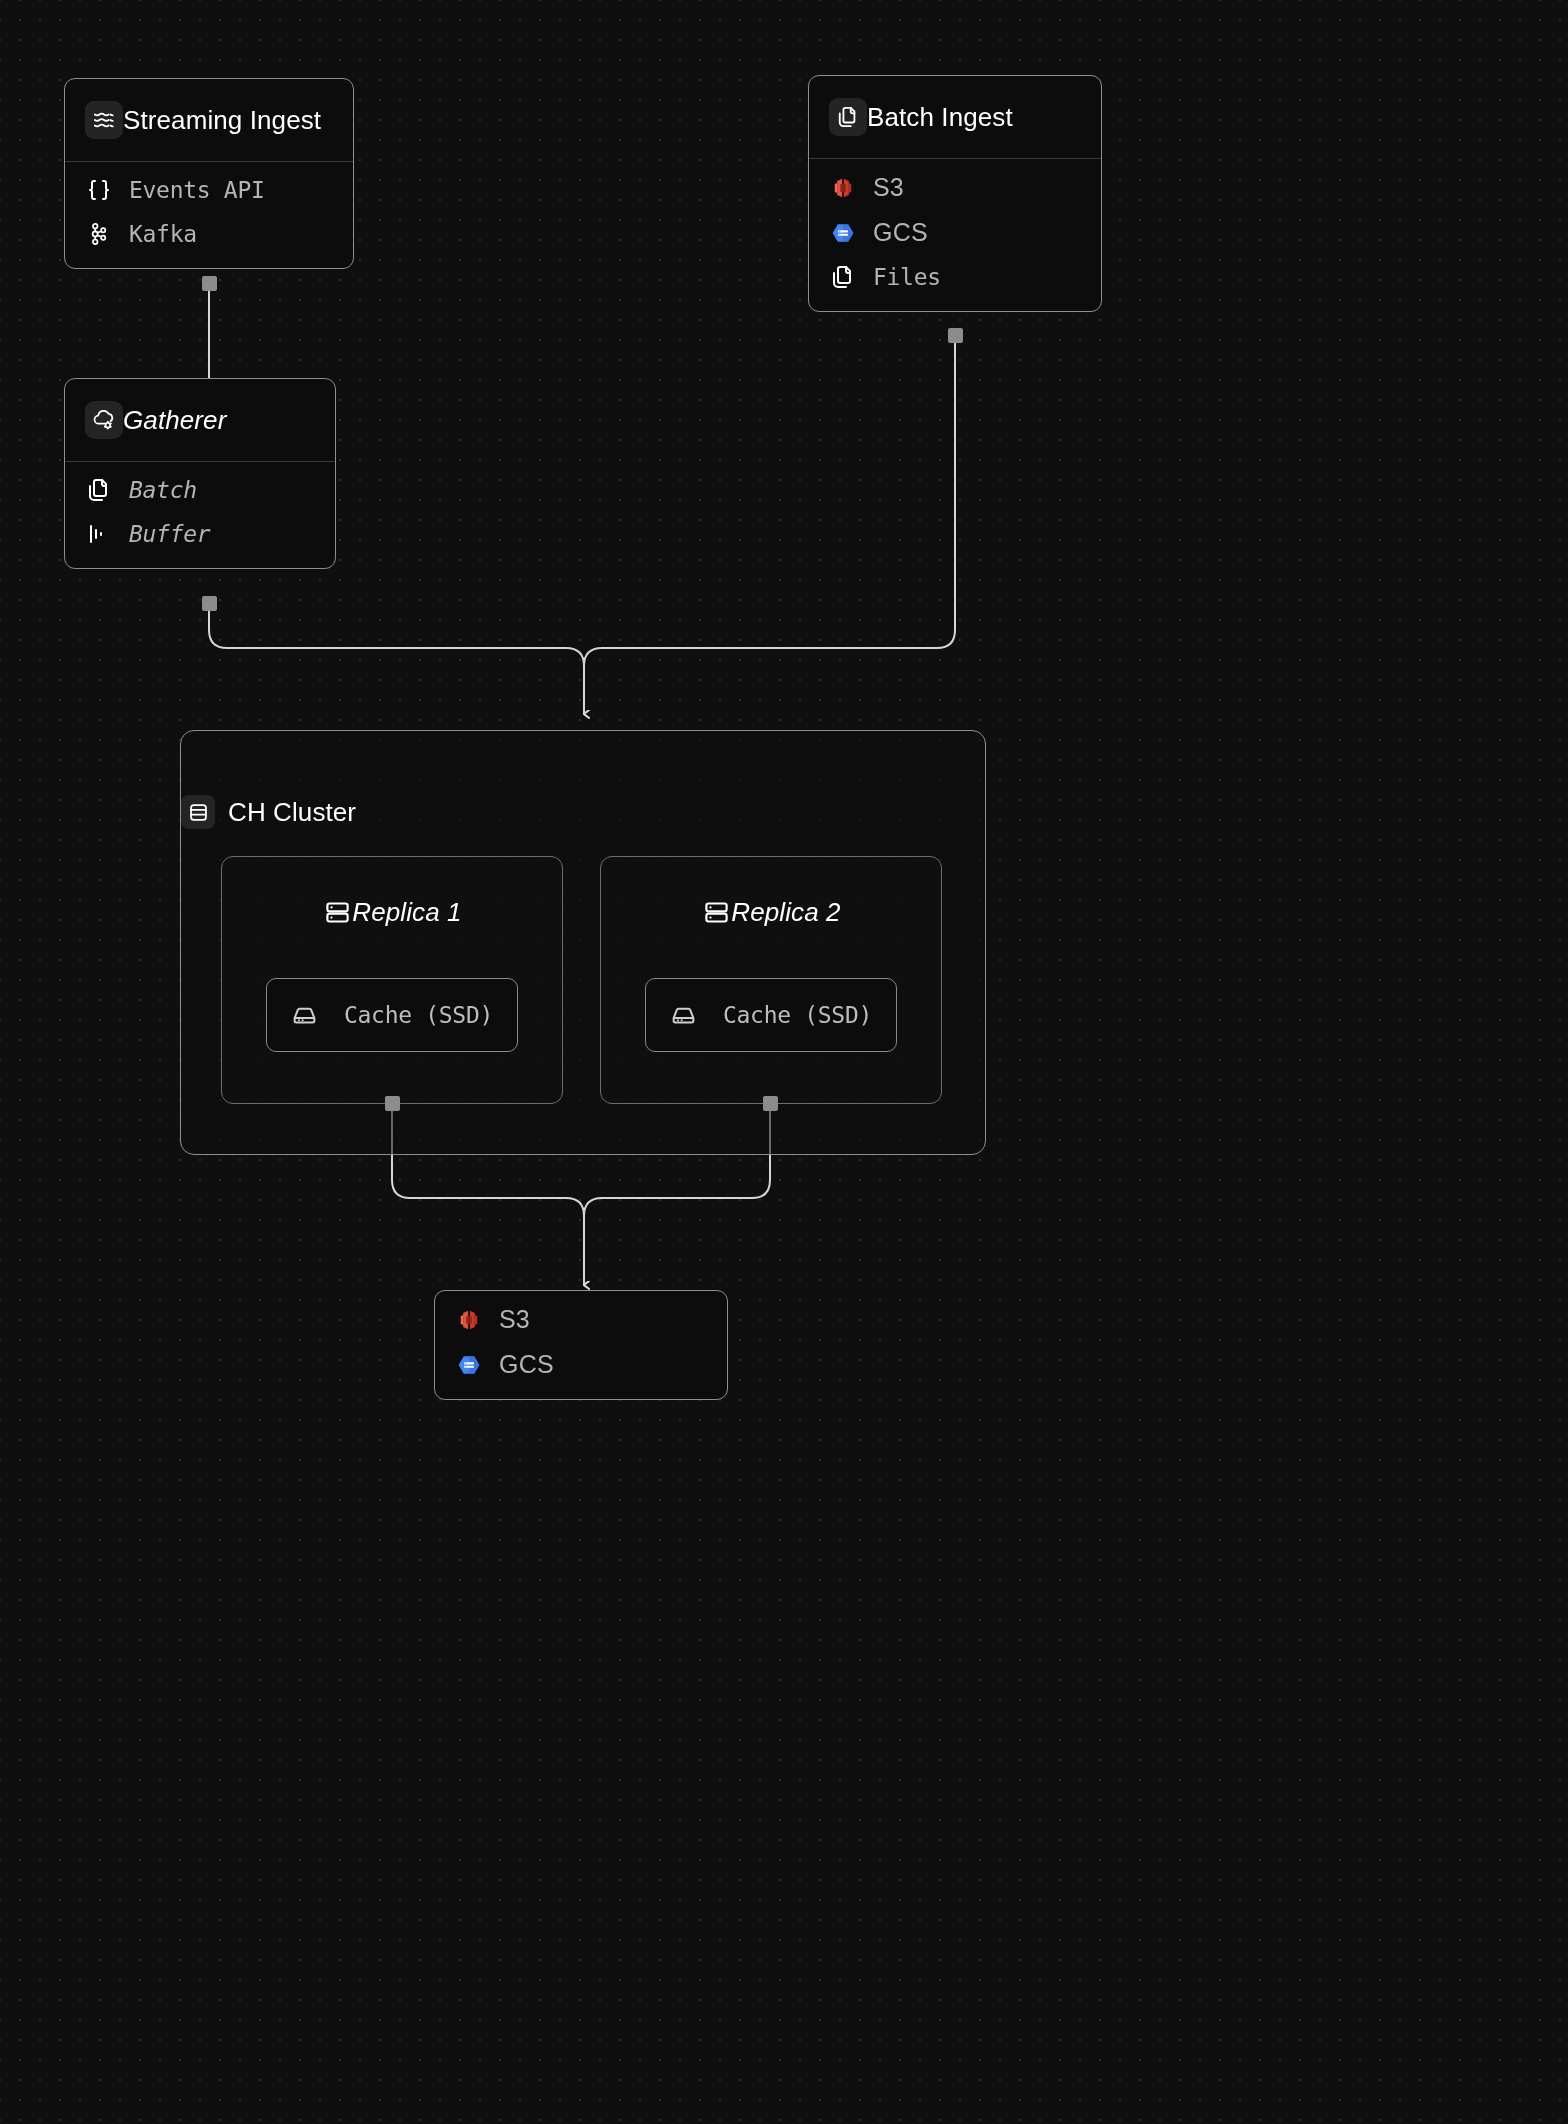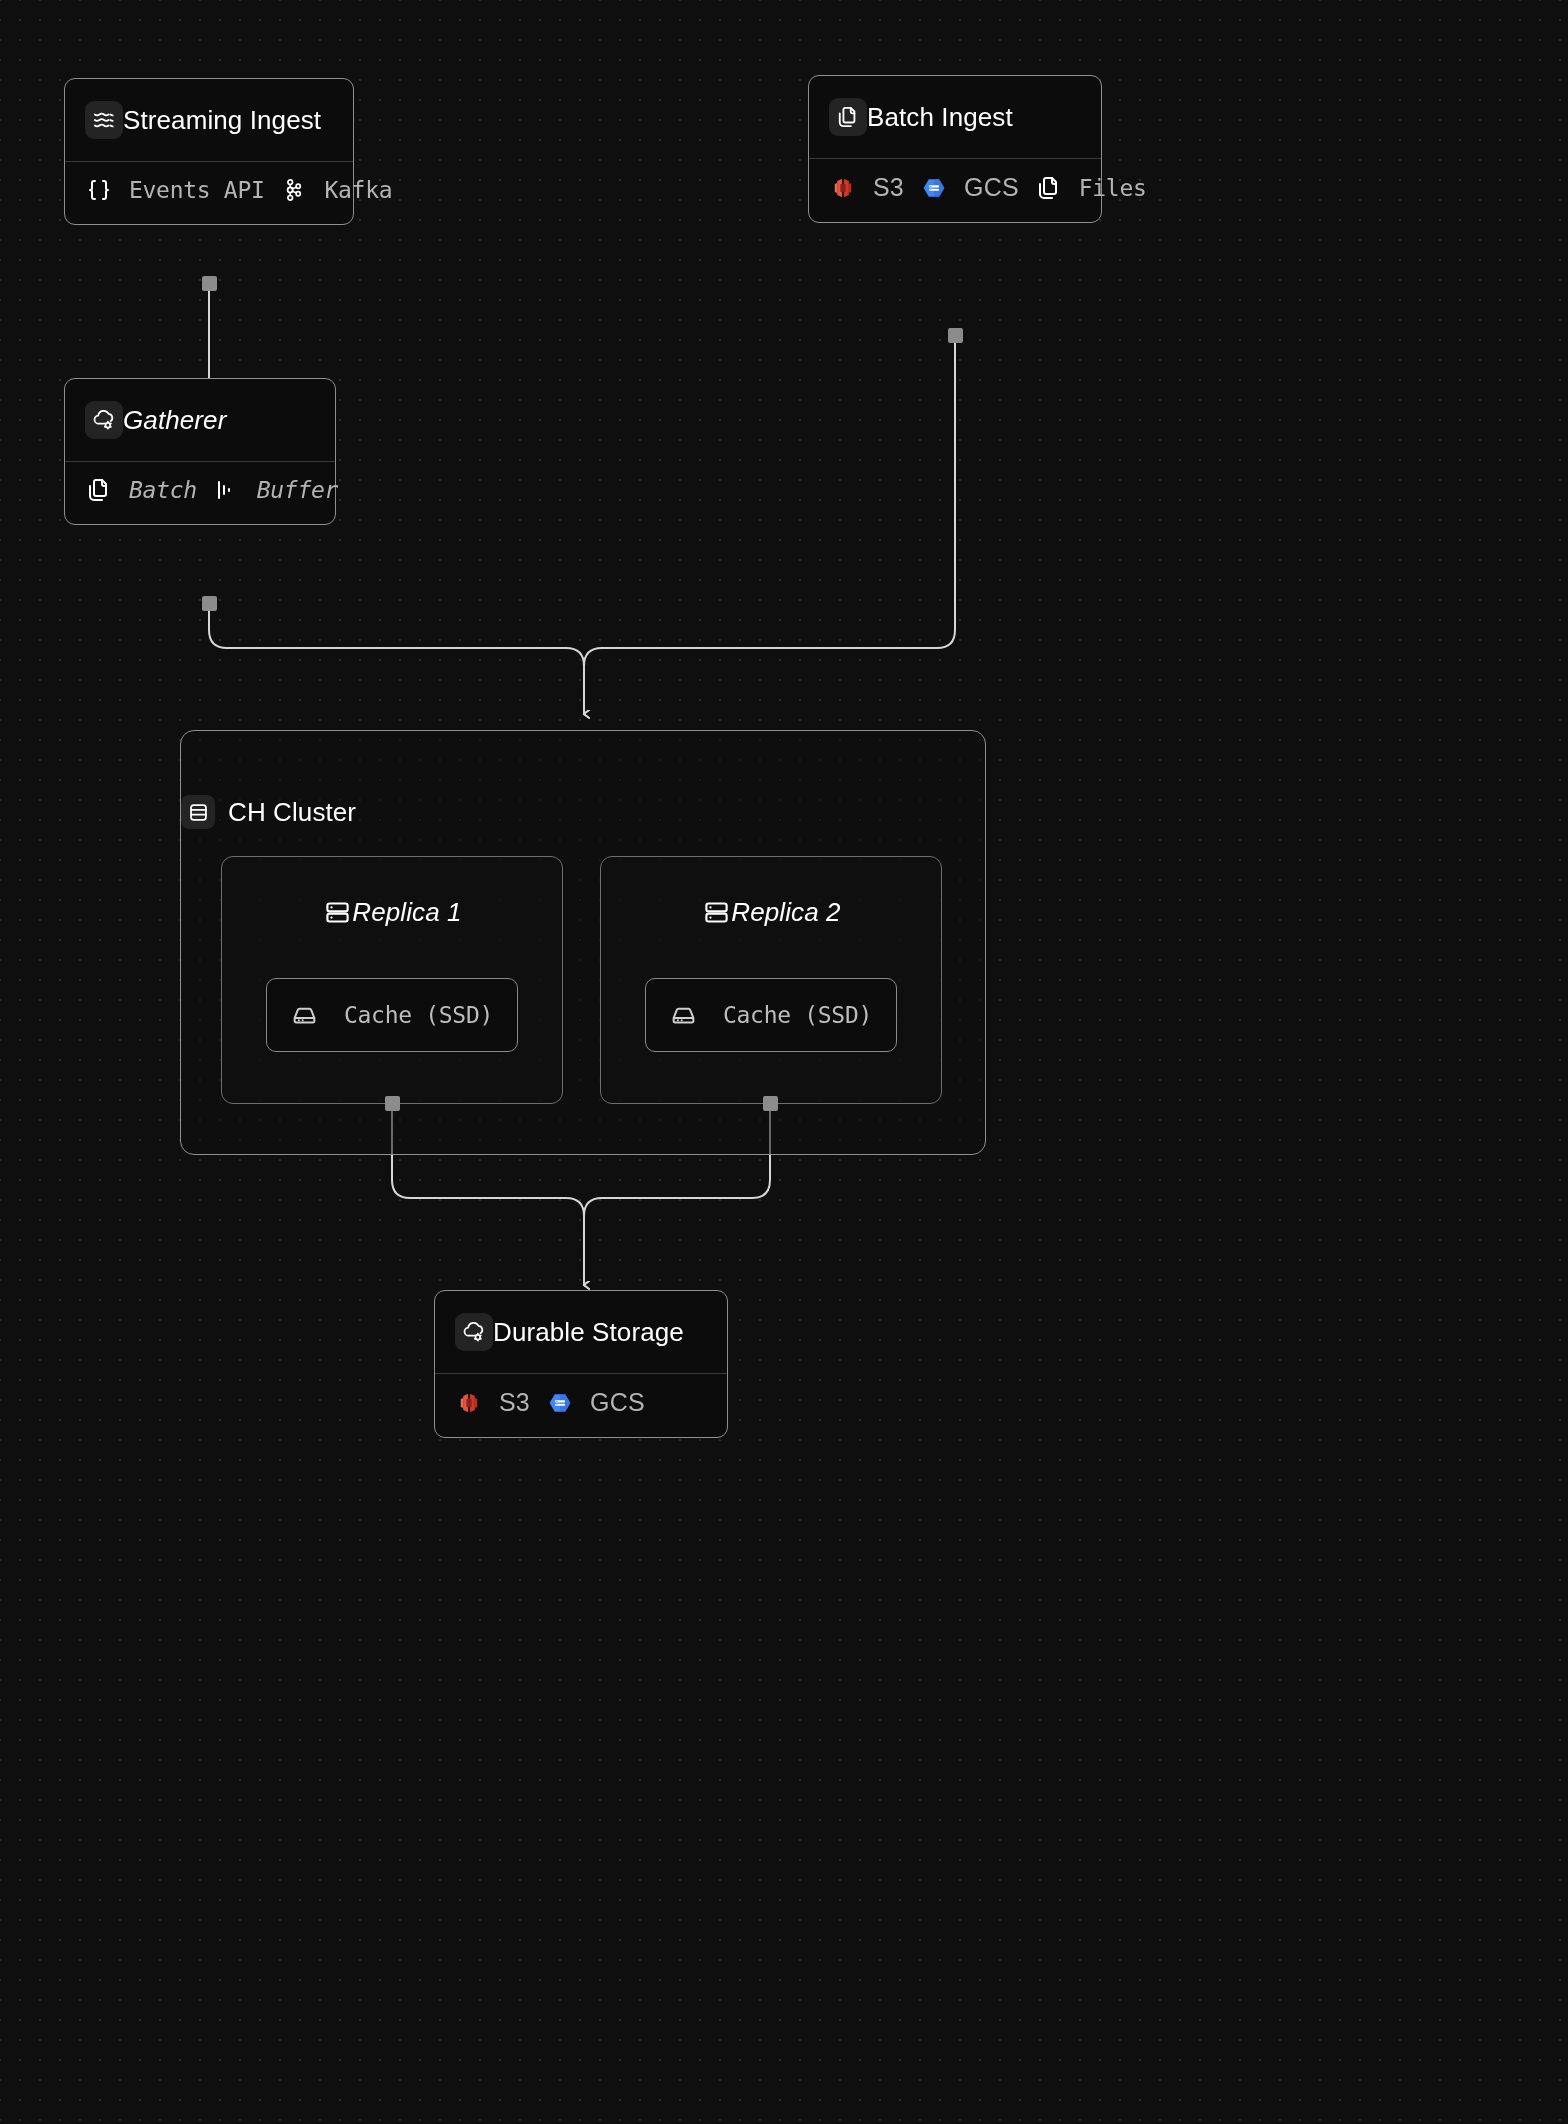--- a/index.html
+++ b/index.html
@@ -83,20 +83,21 @@
     background: #242424;
     display: flex;
     align-items: center;
     justify-content: center;
   }
   .icon-chip svg { display: block; }
 
   .node-body {
     padding: 14px 20px 20px 20px;
     display: flex;
+    flex-direction: column;
     gap: 16px;
   }
 
   .row {
     display: flex;
     align-items: center;
     gap: 16px;
   }
   .row-icon {
     width: 28px;
@@ -390,35 +391,20 @@
         <rect x="2.5" y="14.5" width="19" height="4.2" rx="1.6"></rect>
         <line x1="6.6" y1="16.6" x2="6.7" y2="16.6"></line>
         <line x1="10.2" y1="16.6" x2="10.3" y2="16.6"></line>
       </svg>
     </span>
     <span class="row-label">Cache (SSD)</span>
   </div>
   <div class="handle" style="left:763px; top:1096px;"></div>
 
   <div class="node" style="left:434px; top:1290px; width:294px;">
-    <div class="node-header">
-      <span class="icon-chip">
-        <svg width="22" height="22" viewBox="0 0 24 24" fill="none" stroke="#fff" stroke-width="1.9" stroke-linecap="round" stroke-linejoin="round">
-          <path d="M19.1 13.3A4.3 4.3 0 0 0 17 5.4a6 6 0 0 0-11.3 1.8A4.4 4.4 0 0 0 6.4 16h5.1"></path>
-          <circle cx="16.2" cy="17.6" r="2.6"></circle>
-          <path d="M16.2 13.9v1"></path>
-            <path d="M16.2 20.3v1"></path>
-          <path d="M12.9 15.7l.9.5"></path>
-            <path d="M18.6 19l.9.5"></path>
-          <path d="M12.9 19.5l.9-.5"></path>
-            <path d="M18.6 16.2l.9-.5"></path>
-        </svg>
-      </span>
-      <span class="node-title">Durable Storage</span>
-    </div>
     <div class="node-body">
       <div class="row">
         <span class="row-icon">
           <svg width="26" height="26" viewBox="0 0 24 24">
             <path d="M6.6 5.6 L11.2 3.4 L11.2 20.6 L6.6 18.4 Z" fill="#e2543f"></path>
             <path d="M17.4 5.6 L12.8 3.4 L12.8 20.6 L17.4 18.4 Z" fill="#c93a27"></path>
             <rect x="9.6" y="8.4" width="4.8" height="7.2" fill="#8a2418"></rect>
             <path d="M4.4 8.4 L6.6 7.3 L6.6 16.7 L4.4 15.6 Z" fill="#f06a52"></path>
             <path d="M19.6 8.4 L17.4 7.3 L17.4 16.7 L19.6 15.6 Z" fill="#b32e1c"></path>
           </svg>

